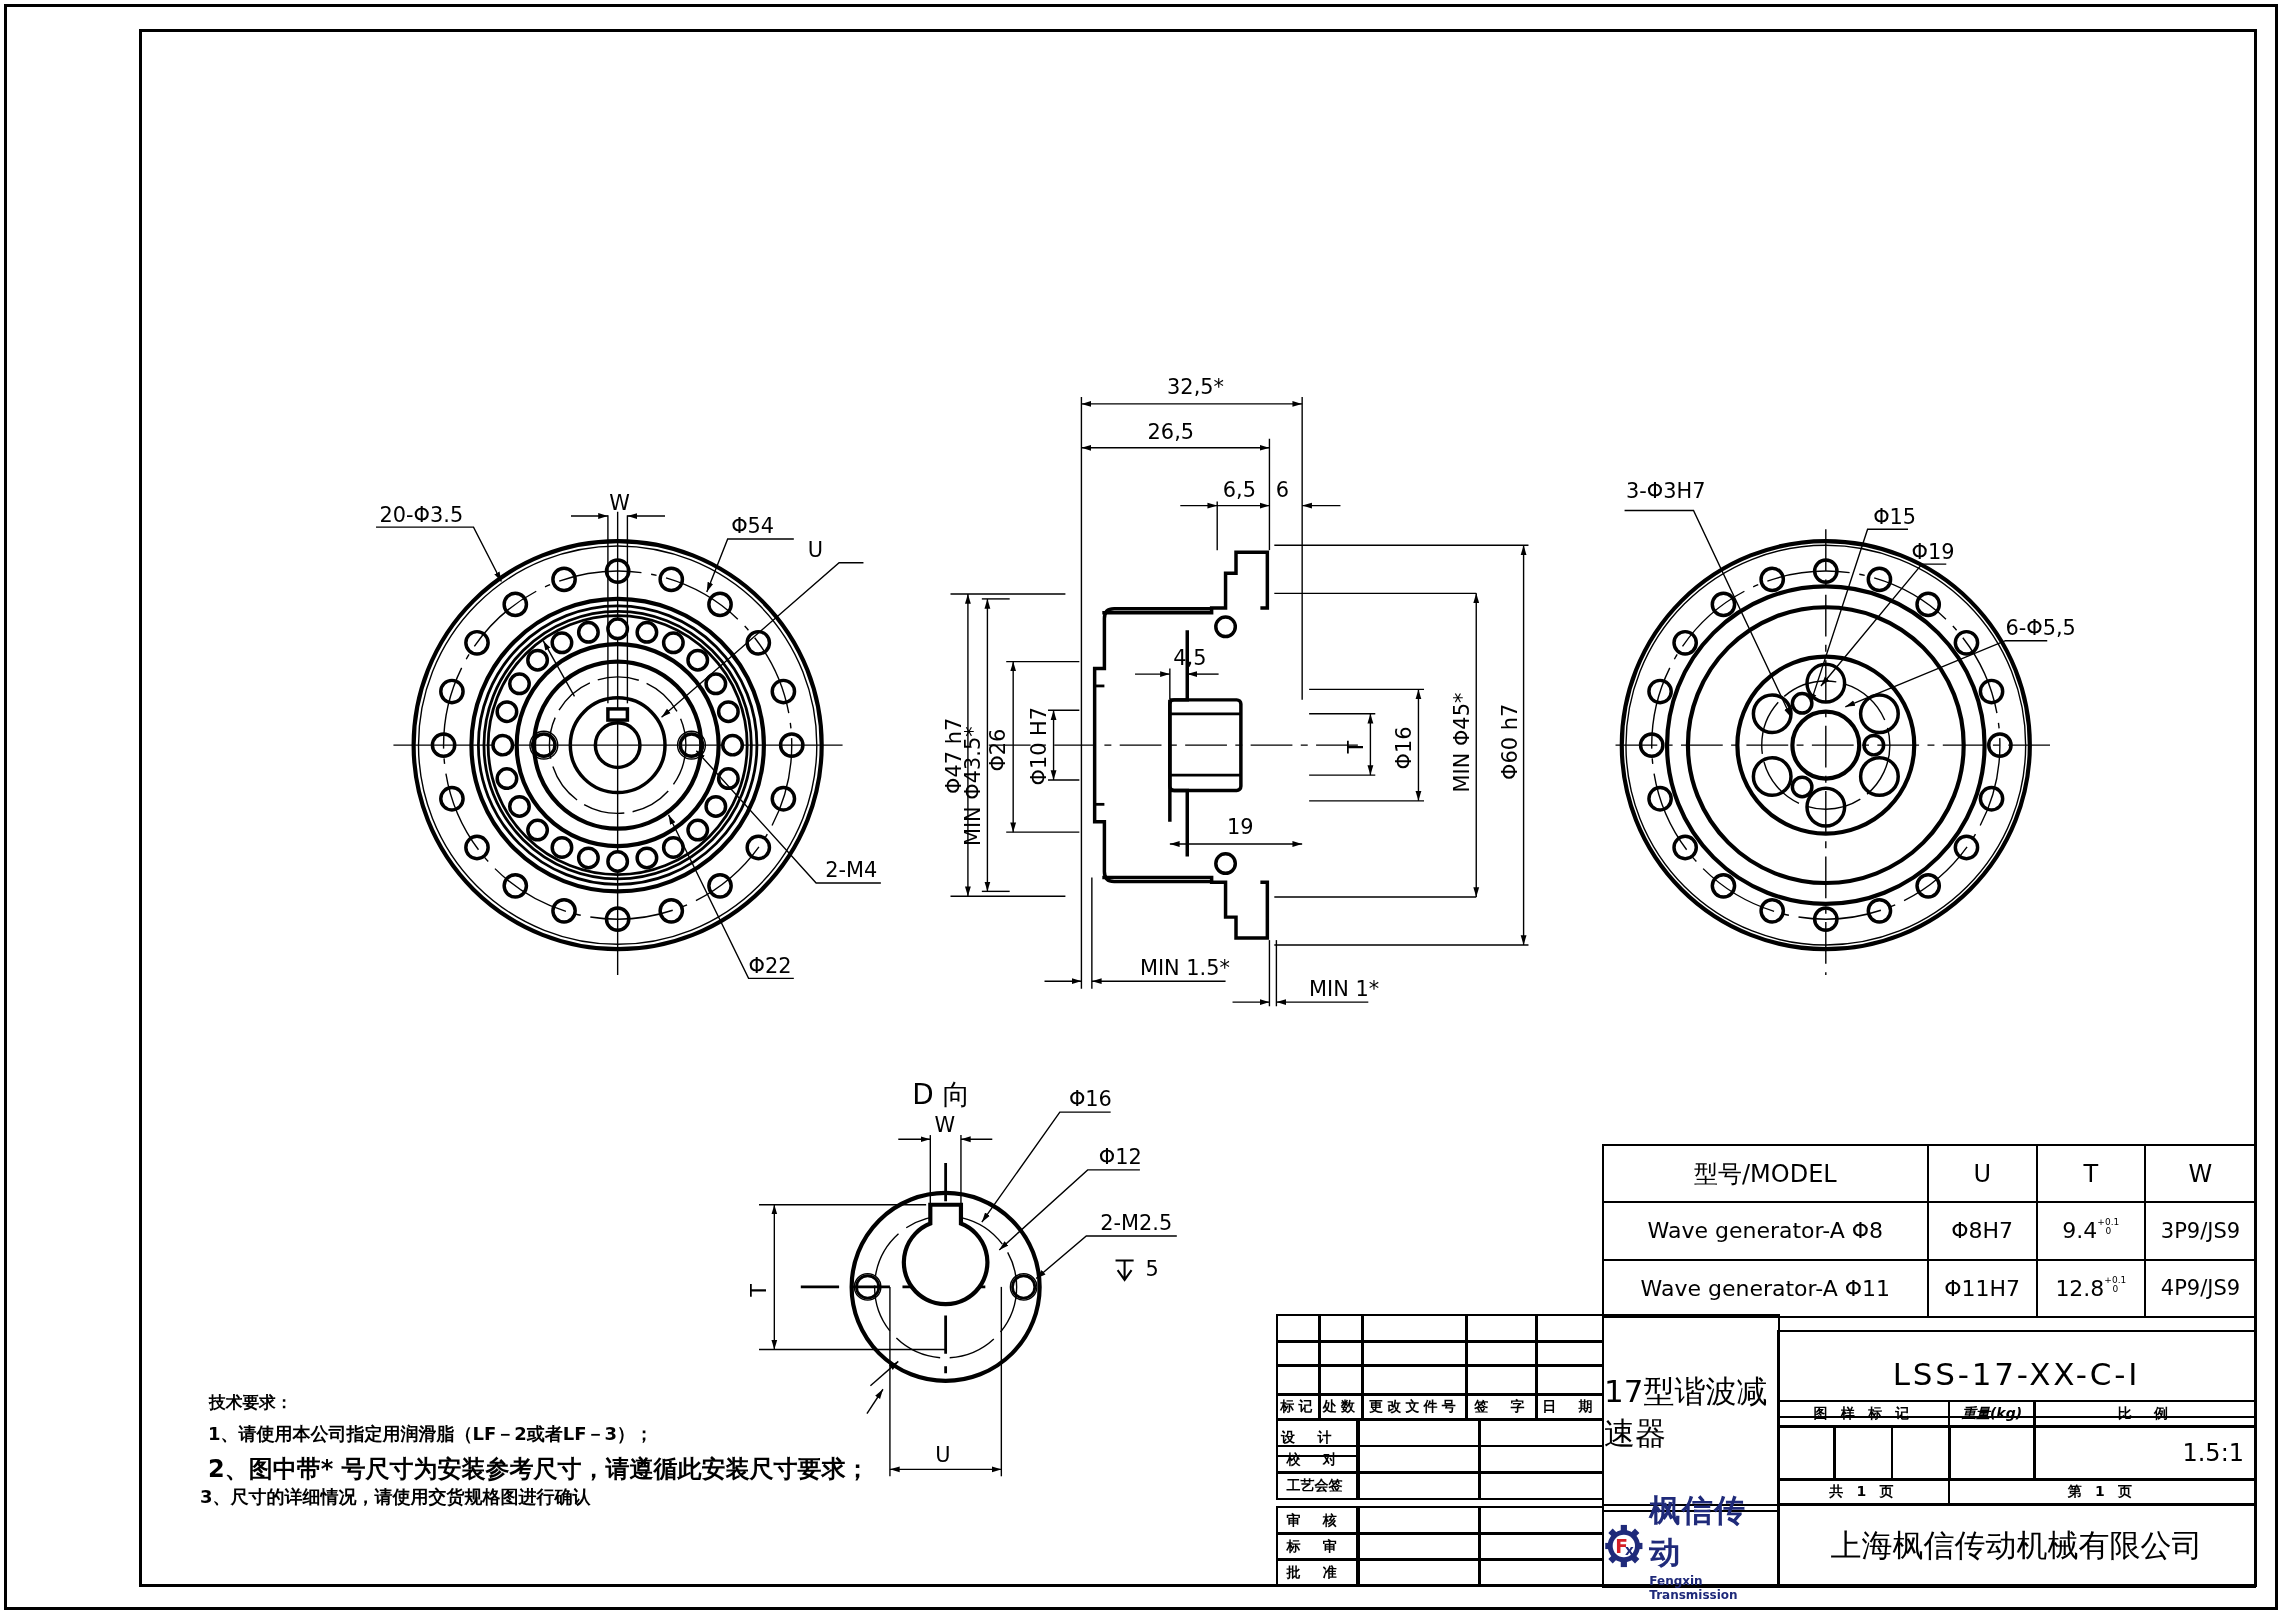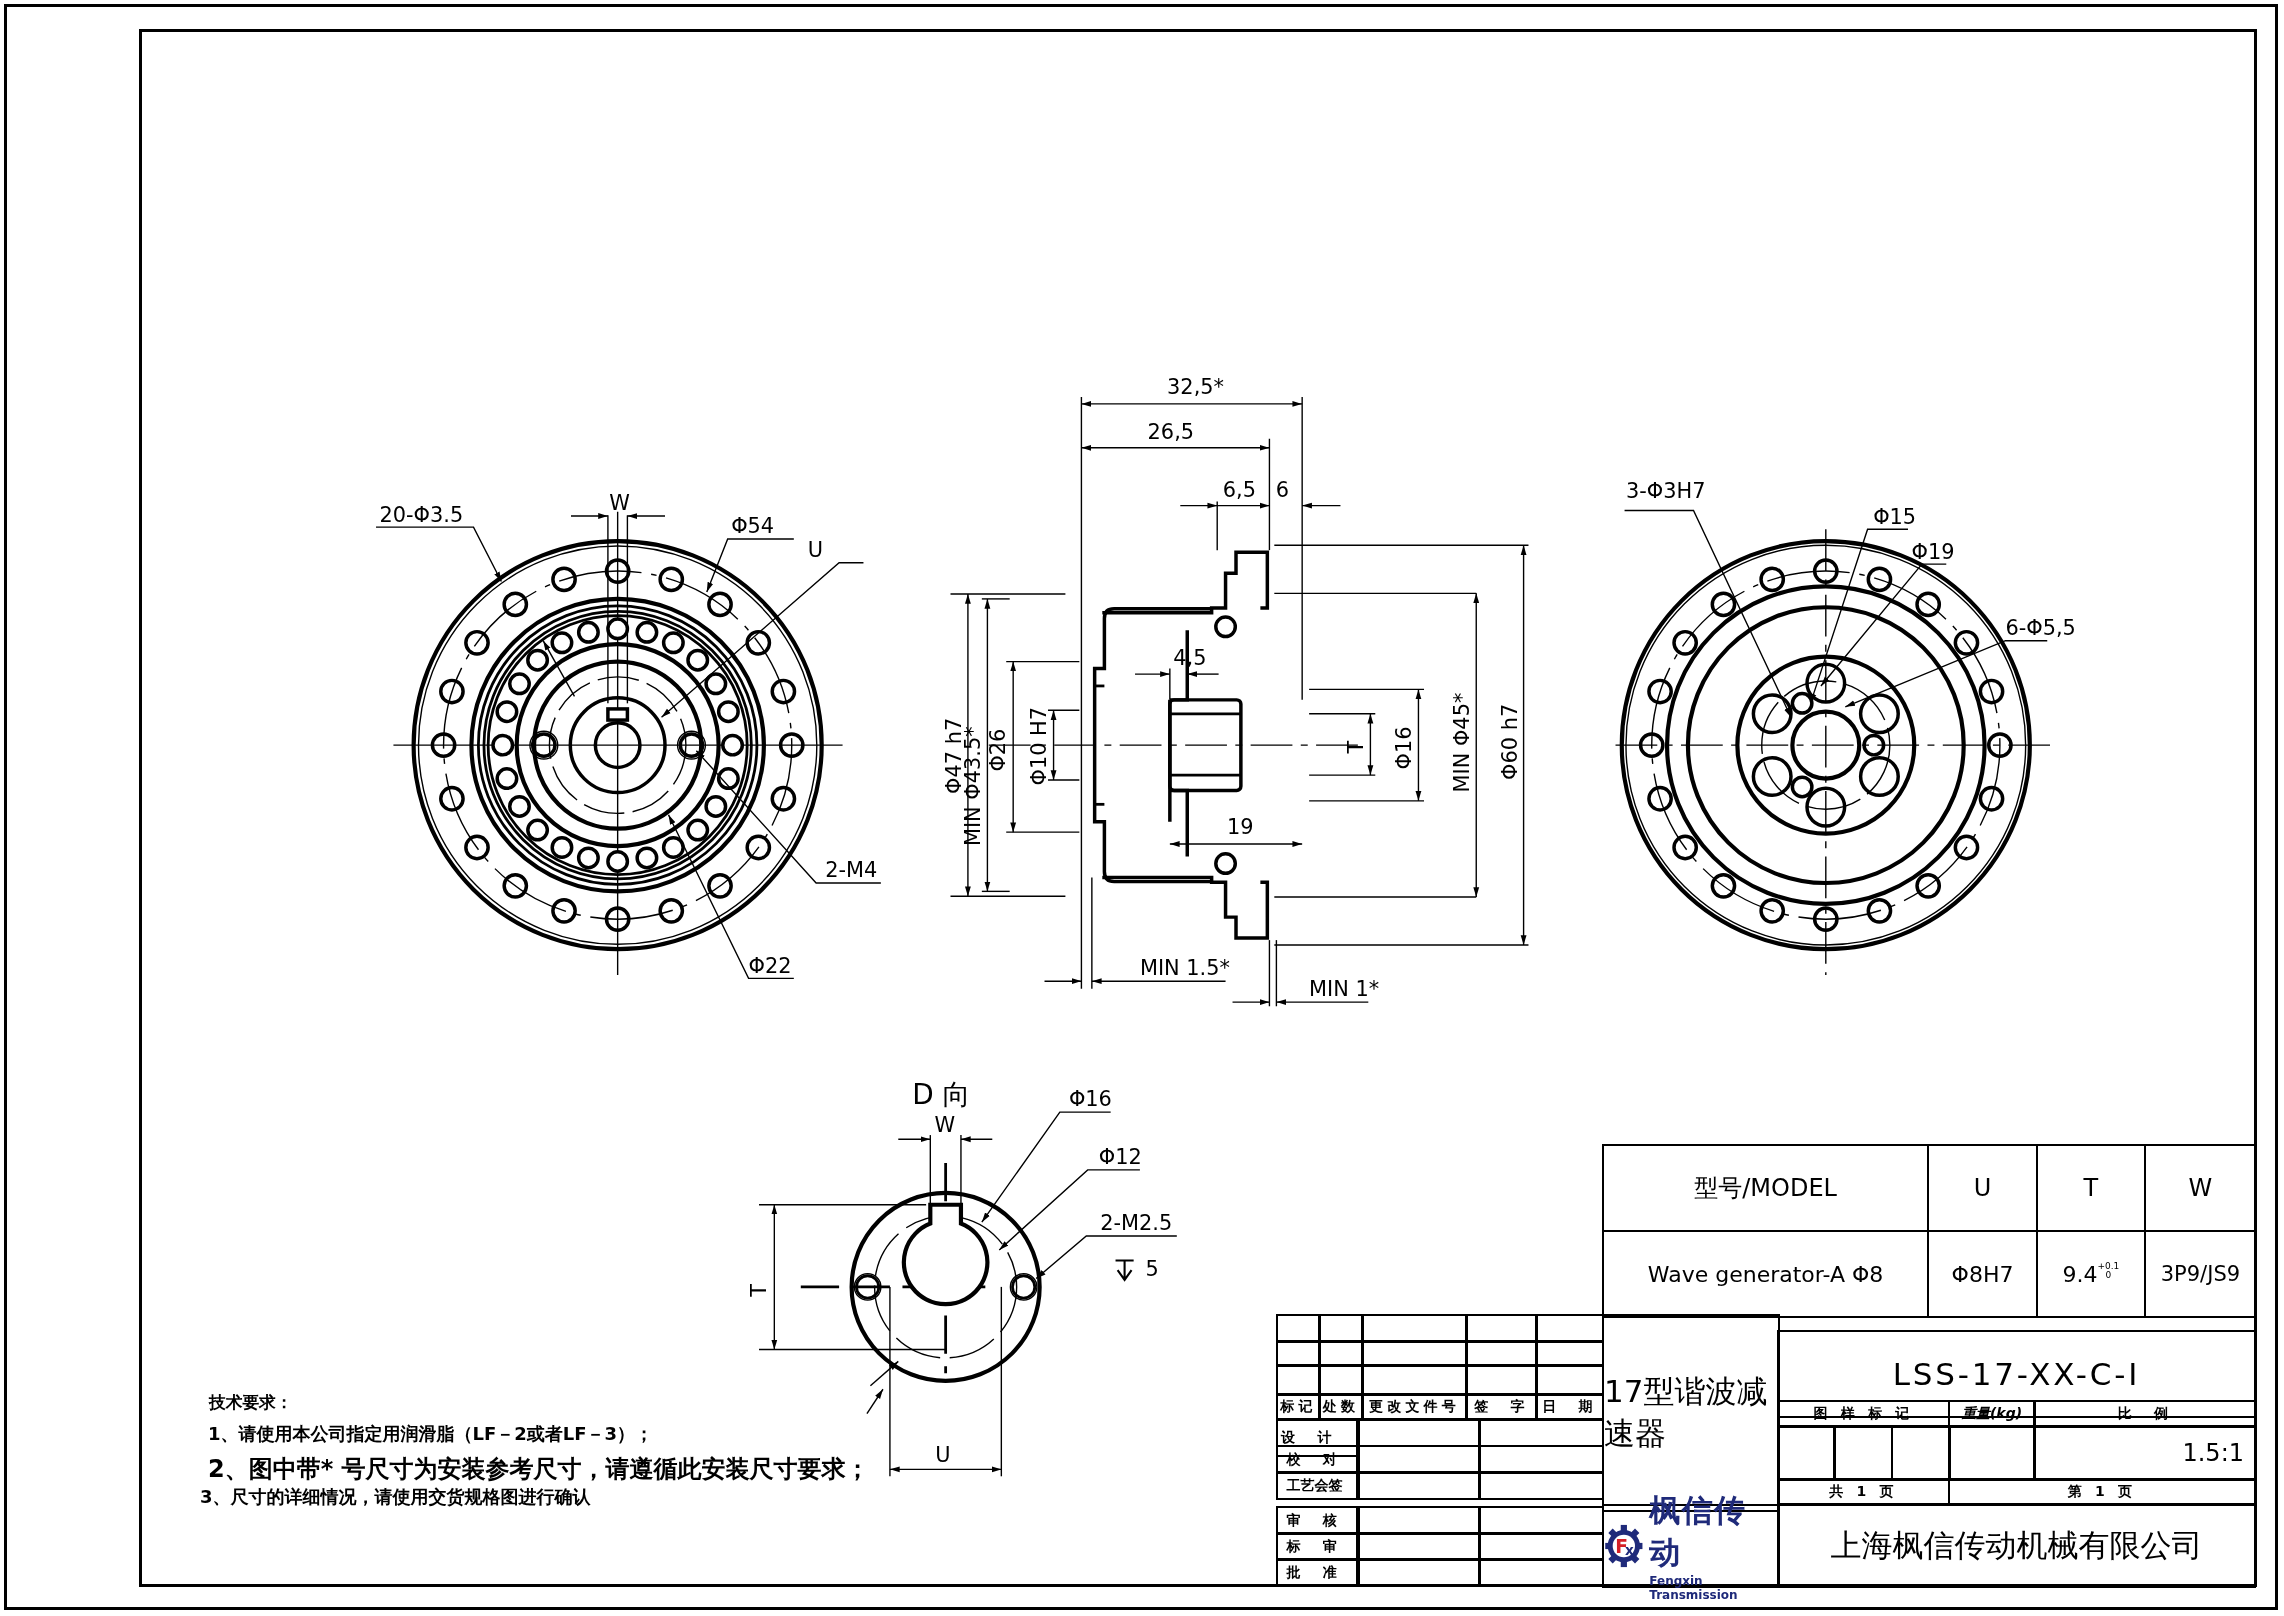--- a/index.html
+++ b/index.html
@@ -329,20 +329,29 @@
   </tr>
   <tr style="height:57px;">
     <td style="font-size:22px;">Wave generator-A Φ8</td>
     <td style="font-size:22px;">Φ8H7</td>
     <td style="font-size:22px;"><span>9.4</span><span style="display:inline-flex;flex-direction:column;font-size:9px;line-height:9px;vertical-align:top;">
             <span>+0.1</span>
             <span>0</span>
           </span></td>
     <td style="font-size:21px;">3P9/JS9</td>
   </tr>
+  <tr style="height:57px;">
+    <td style="font-size:22px;">Wave generator-A Φ11</td>
+    <td style="font-size:22px;">Φ11H7</td>
+    <td style="font-size:22px;"><span>12.8</span><span style="display:inline-flex;flex-direction:column;font-size:9px;line-height:9px;vertical-align:top;">
+            <span>+0.1</span>
+            <span>0</span>
+          </span></td>
+    <td style="font-size:21px;">4P9/JS9</td>
+  </tr>
 </tbody>
   </table>
 
 <div>
 
   <div class="cell" style="left:1276px;top:1314px;width:45px;height:28.6px;"></div>
   <div class="cell" style="left:1318px;top:1314px;width:46px;height:28.6px;"></div>
   <div class="cell" style="left:1361px;top:1314px;width:107px;height:28.6px;"></div>
   <div class="cell" style="left:1465px;top:1314px;width:73px;height:28.6px;"></div>
   <div class="cell" style="left:1535px;top:1314px;width:69px;height:28.6px;"></div>

